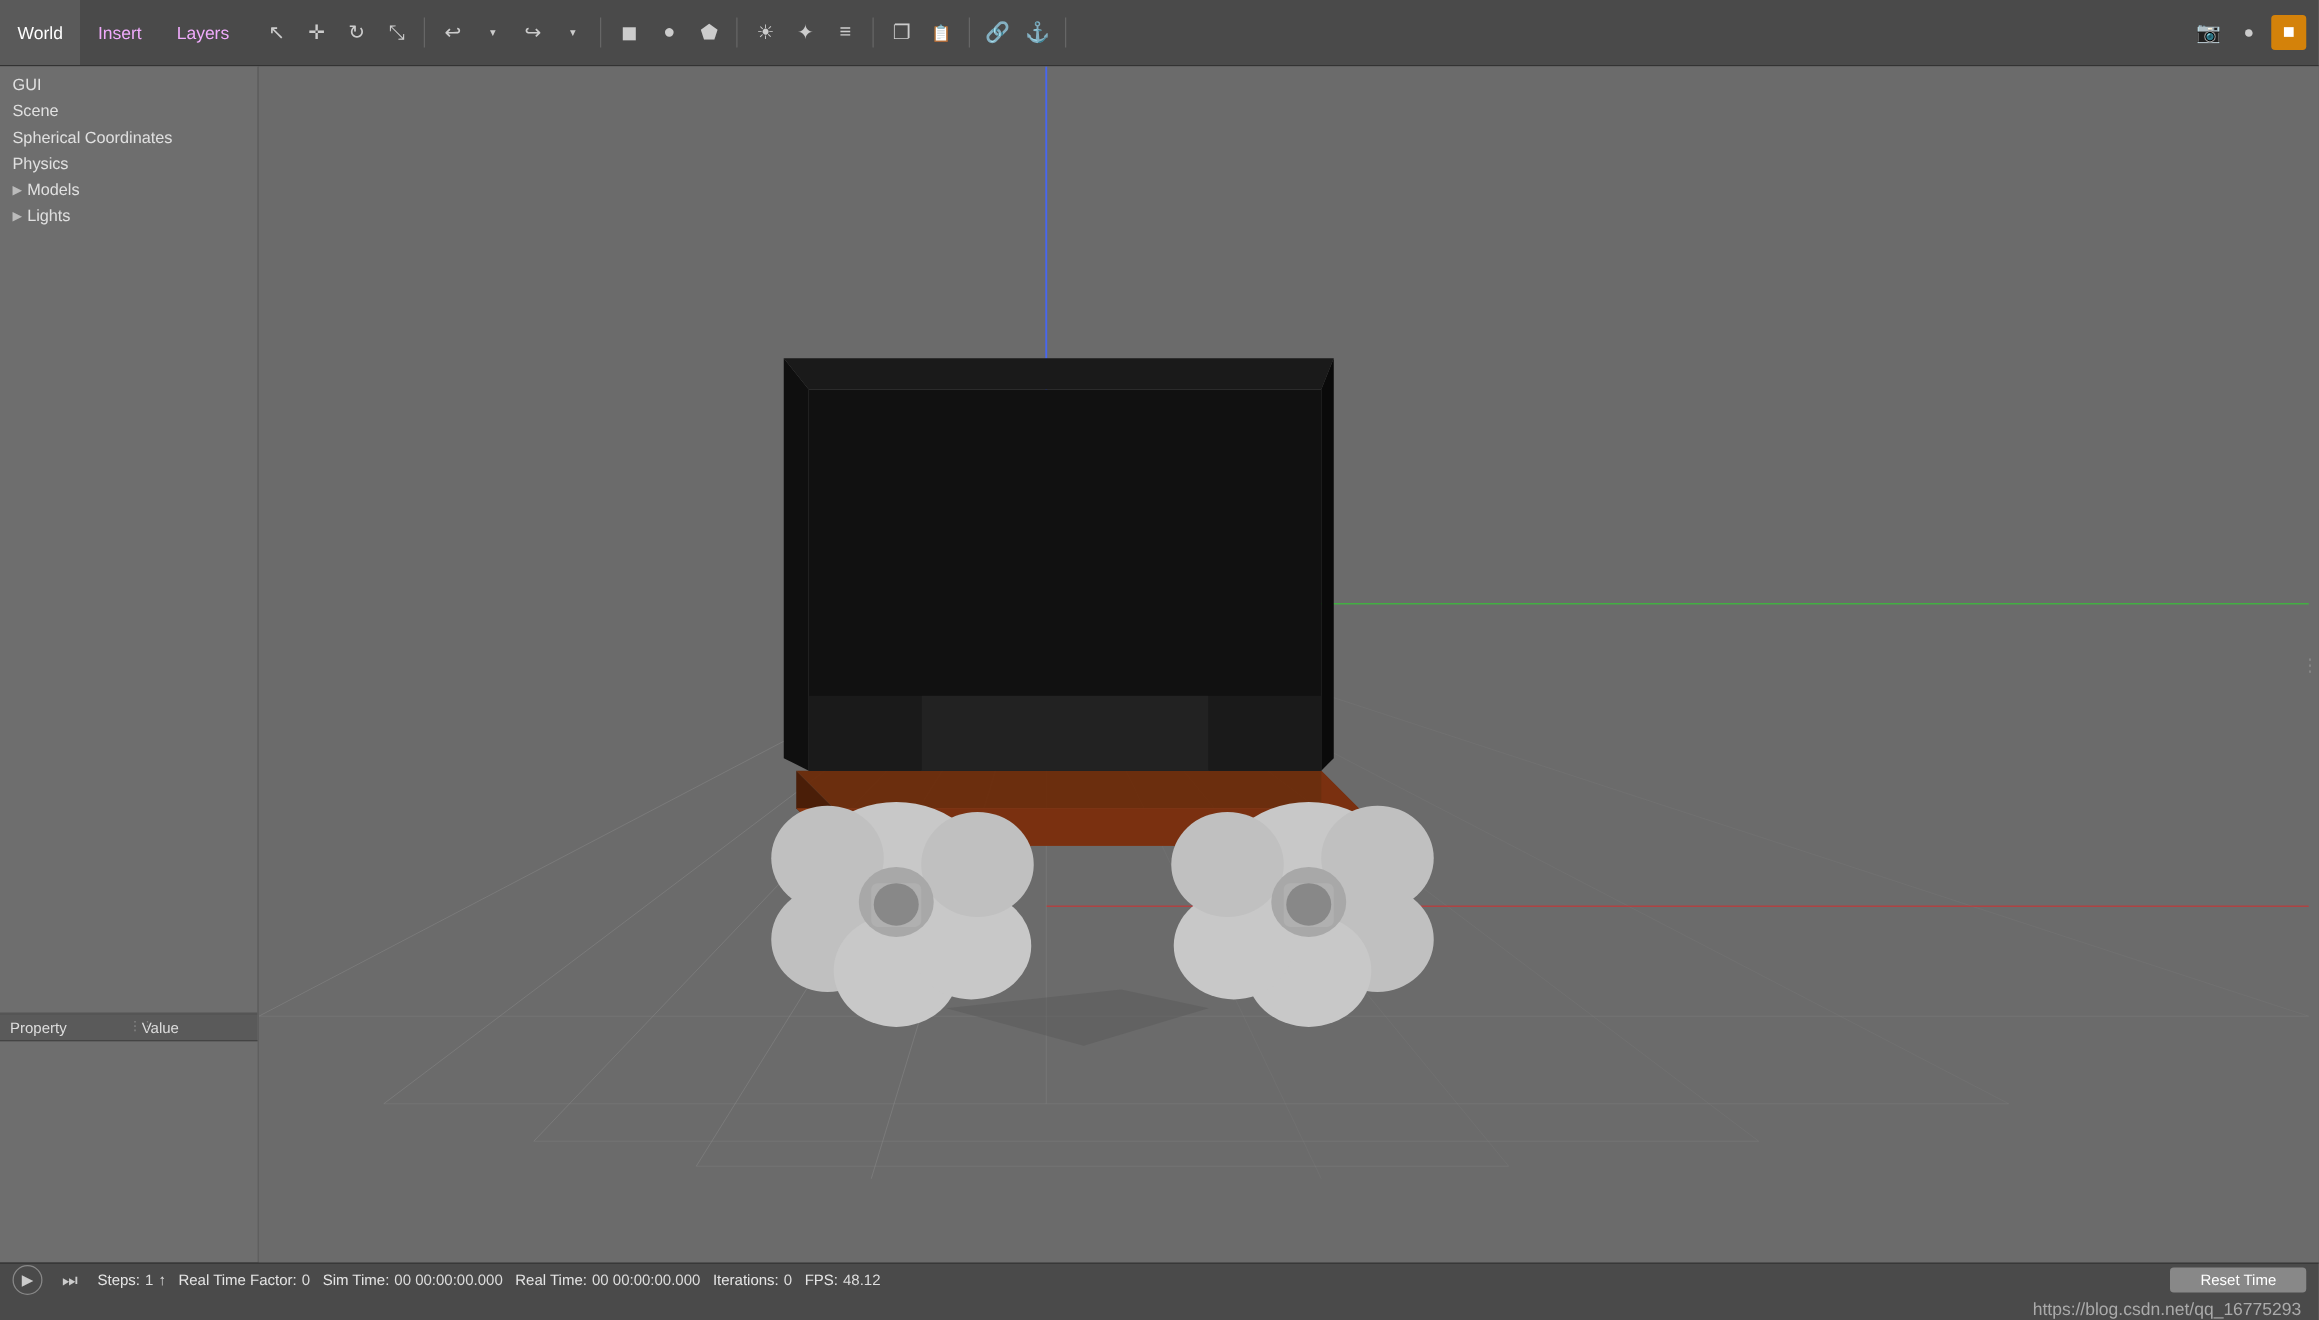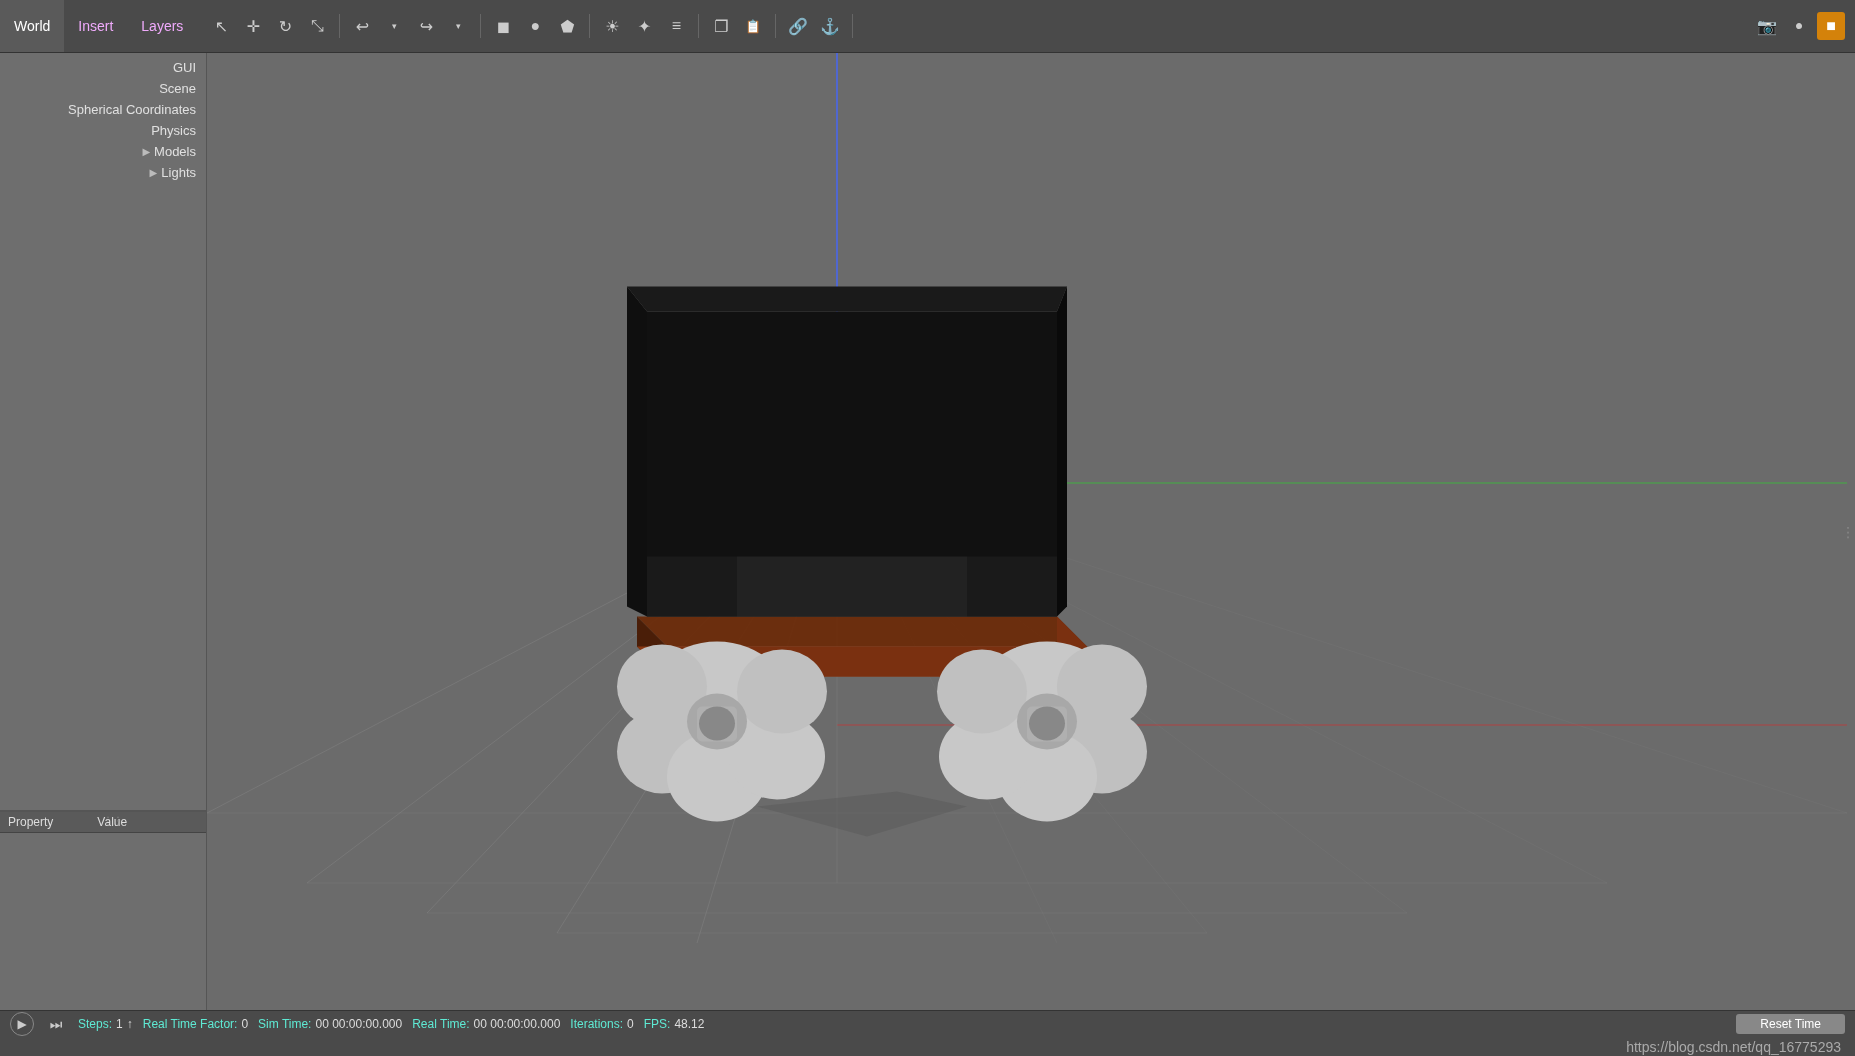--- a/index.html
+++ b/index.html
@@ -88,38 +88,37 @@
       padding: 4px 0;
     }
     .sidebar-item {
       padding: 3px 10px;
       cursor: pointer;
       font-size: 13px;
       color: #e0e0e0;
       display: flex;
       align-items: center;
       gap: 4px;
-      justify-content: flex-end;
     }
     .sidebar-item .arrow {
       font-size: 10px;
       color: #bbb;
     }
     #properties-panel {
       height: 200px;
       border-top: 2px solid #555;
       background: #6e6e6e;
     }
     #properties-header {
       display: flex;
       background: #5a5a5a;
       padding: 3px 8px;
       font-size: 12px;
       color: #ddd;
-      gap: 44px;
+      gap: 60px;
       border-bottom: 1px solid #444;
       position: relative;
     }
     #properties-header::before {
       content: '⋮⋮';
       position: absolute;
       left: 50%;
       top: 3px;
       color: #888;
       font-size: 10px;
@@ -168,21 +167,21 @@
       font-size: 14px;
       color: #aaa;
       padding-right: 4px;
     }
     .status-item {
       display: flex;
       align-items: center;
       gap: 4px;
     }
     .status-label {
-      color: #5eead4;
+      color: #e5e5e5;
     }
     .status-value {
       color: #ddd;
     }
     .play-btn {
       width: 24px;
       height: 24px;
       border-radius: 50%;
       border: 1px solid #888;
       display: flex;

